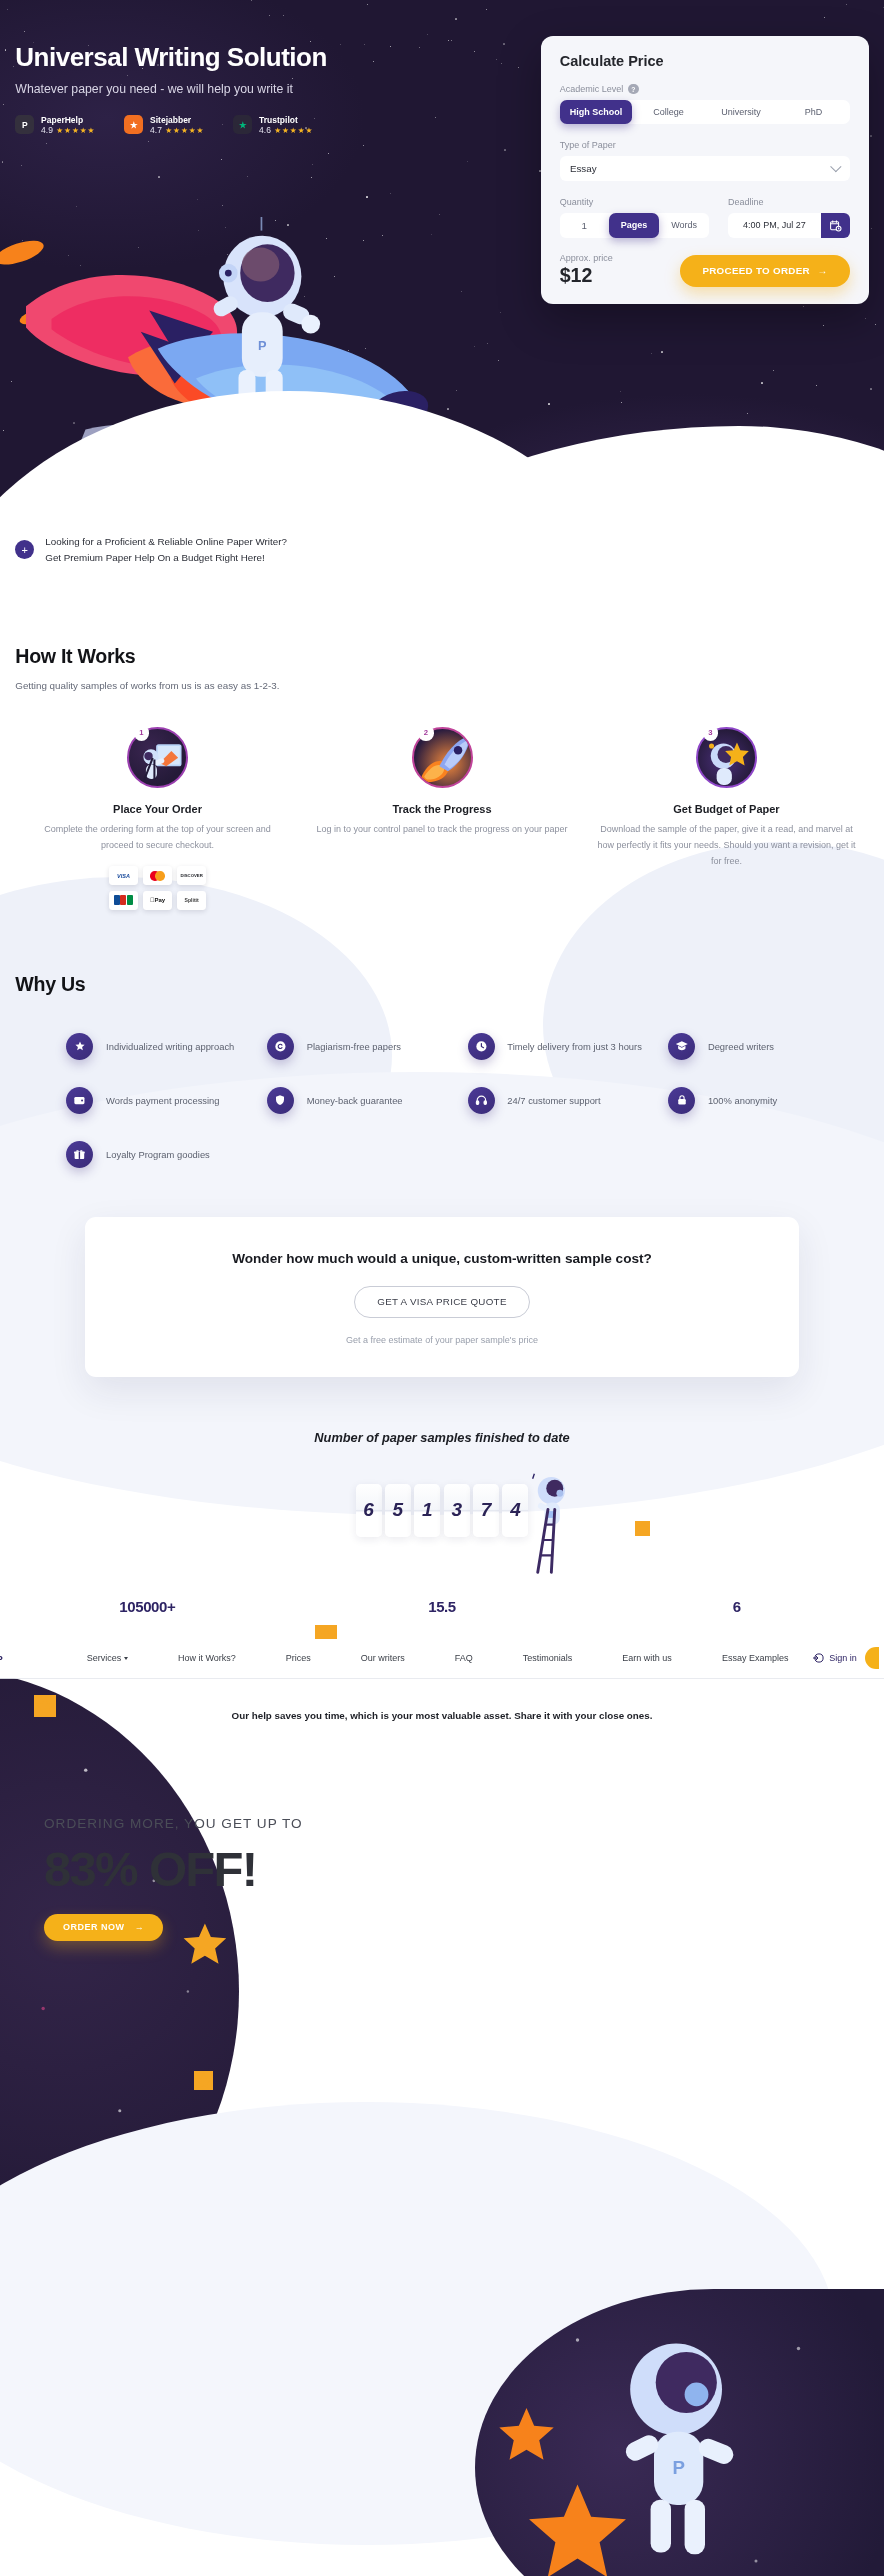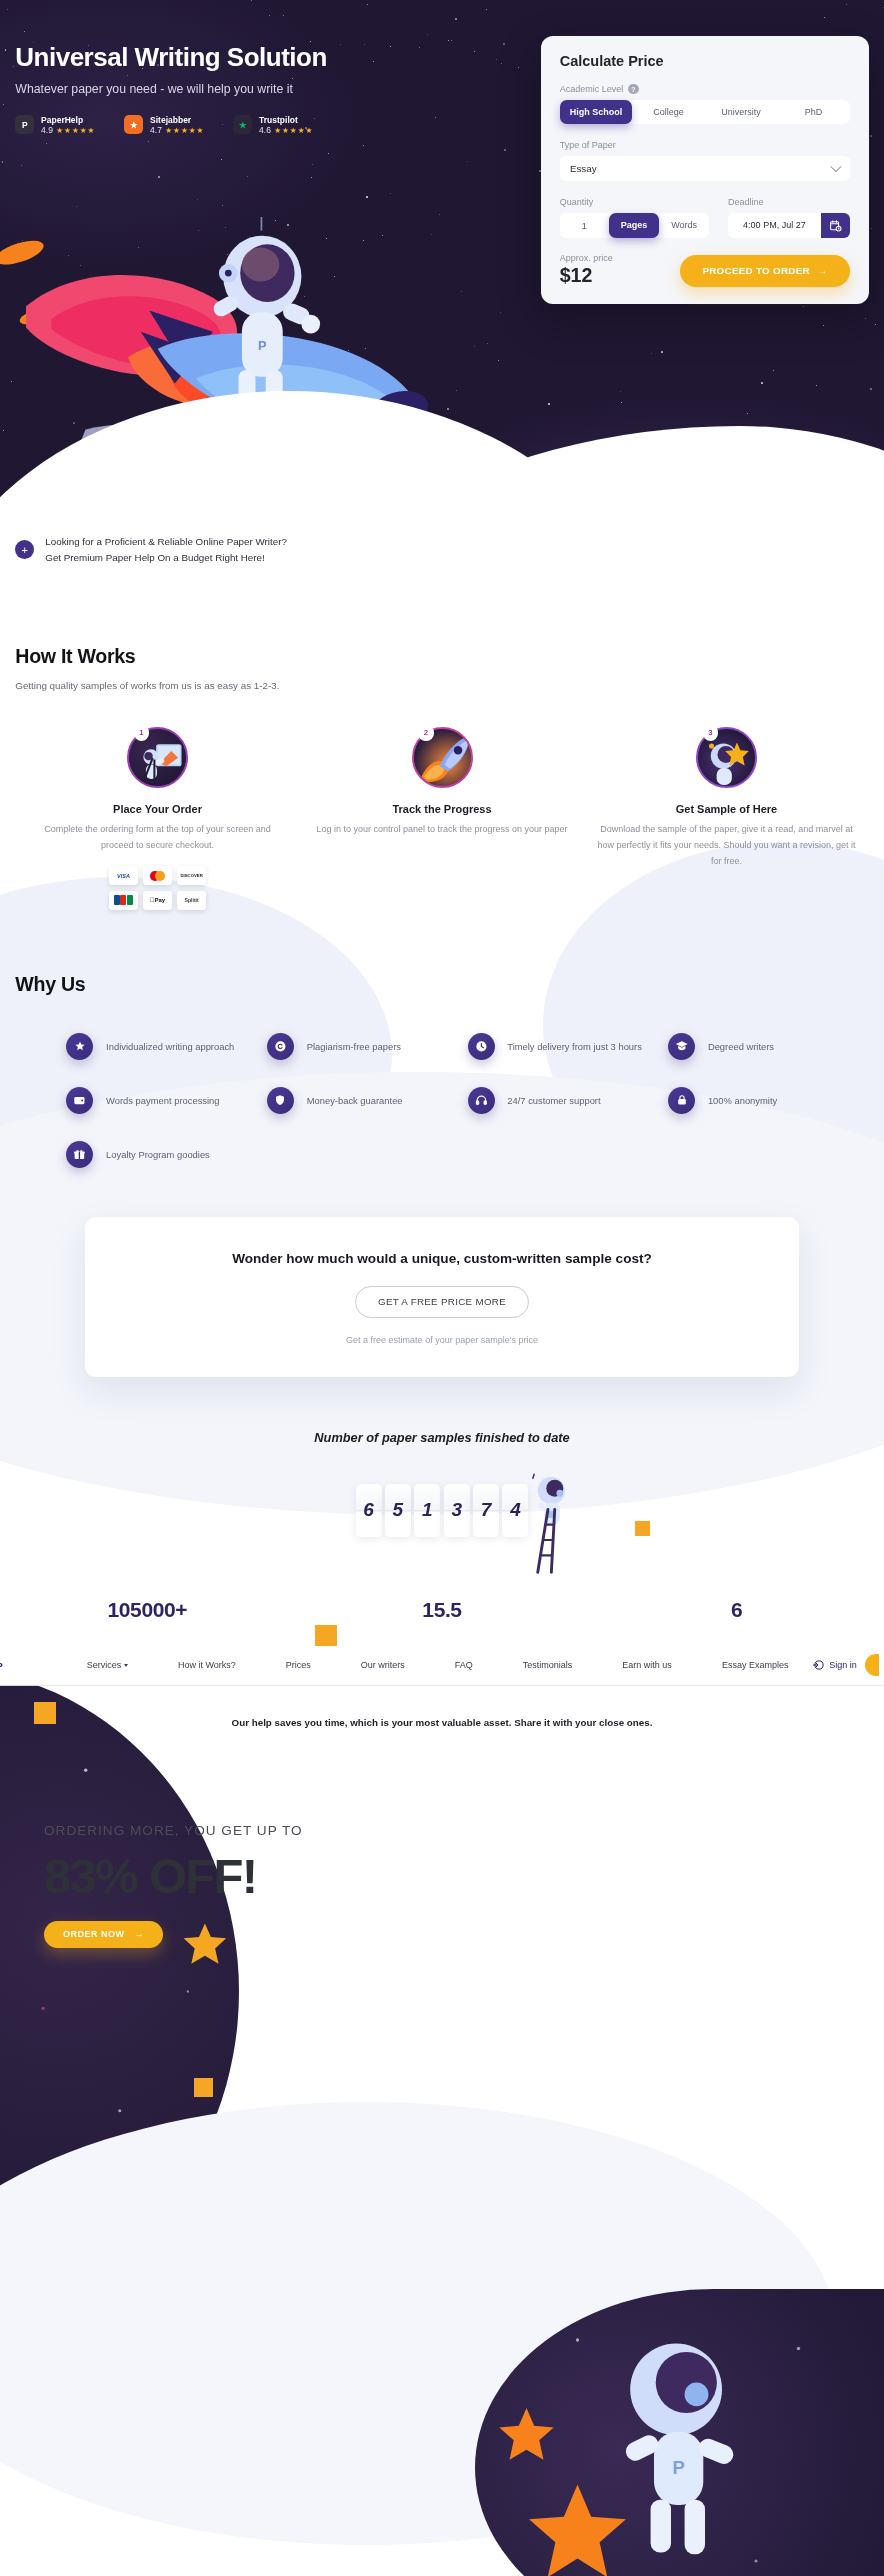--- a/index.html
+++ b/index.html
@@ -241,21 +241,21 @@
     box-shadow: 0 2.6px 8.5px rgba(30,30,80,.09);
     display: flex; align-items: center; justify-content: center;
     font-size: 19px; font-weight: 700; color: #2b2356;
   }
   .odo-astro { position: absolute; left: 529px; top: -12px; width: 46px; height: 89px; }
   .orange-star { position: absolute; background: #f5a623; }
 
   
   .stats { position: relative; margin-top: 61px; display: flex; z-index: 3; }
   .stat { flex: 1; text-align: center; }
-  .stat-n { font-size: 21px; font-weight: 700; color: #2e2464; letter-spacing: -0.4px; }
+  .stat-n { font-size: 15px; font-weight: 700; color: #2e2464; letter-spacing: -0.4px; }
 
   
   .navbar {
     position: relative; margin-top: 24px; height: 39px;
     background: #fff; box-shadow: 0 0.9px 0 #e7e9ef;
     display: flex; align-items: center; z-index: 9;
   }
   .nav-logo { width: 10.2px; margin-left: -3.4px; font-size: 9.4px; color: #2e2464; font-weight: 700; }
   .nav-links { display: flex; gap: 19px; margin-left: 49px; }
   .nav-link { font-size: 9px; color: #3c4049; cursor: pointer; white-space: nowrap; padding-left: 31px; }
@@ -701,21 +701,21 @@
           <div class="circ s3">
             <svg width="61" height="61" viewBox="0 0 72 72">
               <circle cx="30" cy="32" r="15" fill="#c9d9fa"></circle>
               <circle cx="33" cy="30" r="10" fill="#3f2a60"></circle>
               <rect x="22" y="46" width="18" height="20" rx="8" fill="#dfeafc"></rect>
               <path d="M46 16 l4 9 10 1 -7 7 2 10 -9 -5 -9 5 2 -10 -7 -7 10 -1z" fill="#f5b119"></path>
               <circle cx="16" cy="20" r="3" fill="#f5b119"></circle>
             </svg>
           </div>
         </div>
-        <div class="step-h">Get Sample of Here</div>
+        <div class="step-h">Get Budget of Paper</div>
         <div class="step-p">Download the sample of the paper, give it a read, and marvel at how perfectly it fits your needs. Should you want a revision, get it for free.</div>
       </div>
 
     </div>
   </section>
 
   <section class="whyus wrap">
     <h2 class="sec-title">Why Us</h2>
 
     <div class="features">
@@ -822,21 +822,21 @@
       <circle cx="560" cy="520" r="1.8" fill="#fff" opacity=".6"></circle>
       <circle cx="430" cy="620" r="2.2" fill="#c49" opacity=".5"></circle>
       <circle cx="640" cy="380" r="1.4" fill="#fff" opacity=".45"></circle>
       <path d="M660 300 l7 16 18 1.5 -13 12 4 18 -16 -9.5 -16 9.5 4 -18 -13 -12 18 -1.5z" fill="#f5a623"></path>
     </svg>
   </div>
   <div class="lightblob"></div>
 
   <section class="quotecard">
     <div class="q-h">Wonder how much would a unique, custom-written sample cost?</div>
-    <button class="q-btn">GET A FREE PRICE MORE</button>
+    <button class="q-btn">GET A VISA PRICE QUOTE</button>
     <div class="q-note">Get a free estimate of your paper sample's price</div>
   </section>
 
   <section class="counter-sec">
     <div class="counter-h">Number of paper samples finished to date</div>
     <div class="odometer">
       <div class="odo-d">6</div>
       <div class="odo-d">5</div>
       <div class="odo-d">1</div>
       <div class="odo-d">3</div>

